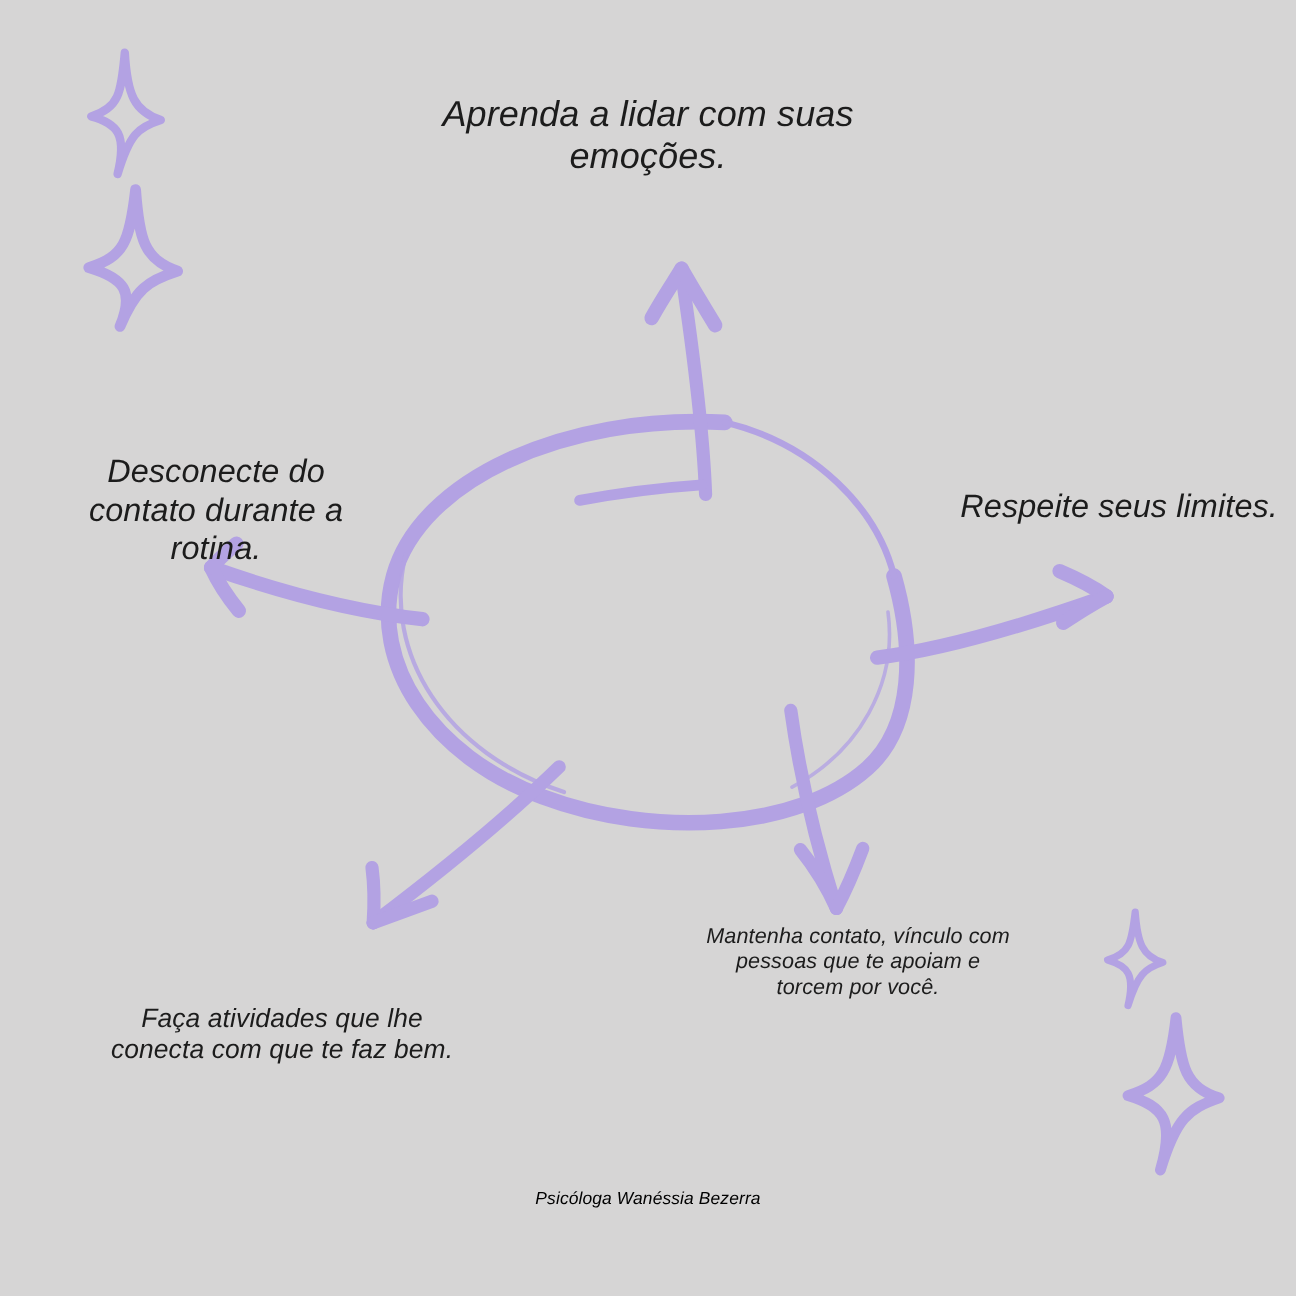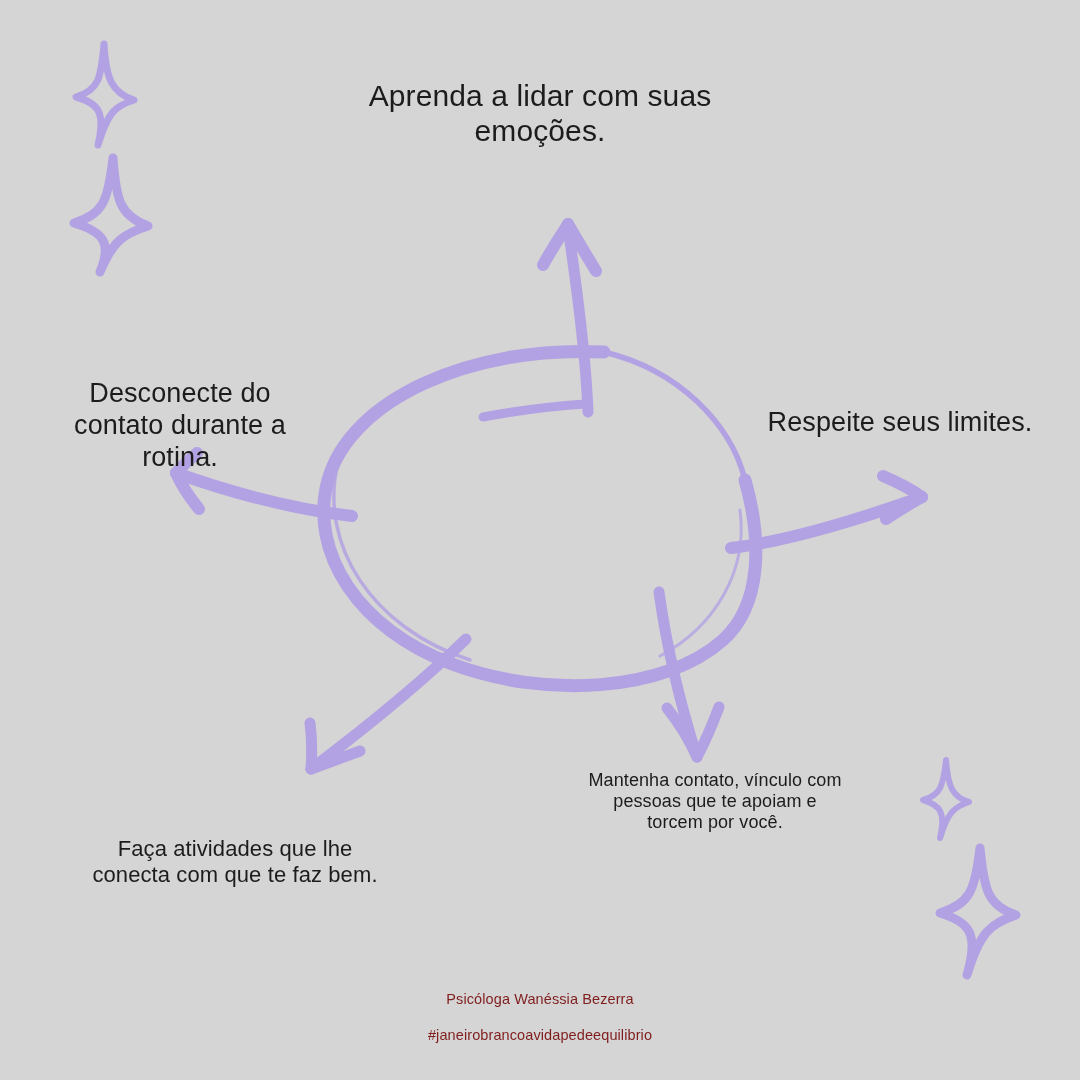--- a/index.html
+++ b/index.html
@@ -31,40 +31,41 @@
     pointer-events: none;
   }
   .label {
     position: absolute;
     color: #1c1c1c;
     text-align: center;
     line-height: 1.18;
     letter-spacing: 0.1px;
     font-weight: 400;
     white-space: pre-line;
+    font-style: italic;
   }
   
   #tip-top {
     left: 340px;
     top: 78px;
     width: 400px;
     font-size: 30px;
   }
   #tip-left {
     left: 35px;
     top: 378px;
     width: 290px;
     font-size: 27px;
   }
   #tip-right {
     left: 735px;
     top: 407px;
     width: 330px;
     font-size: 27px;
-    text-align: center;
+    text-align: right;
   }
   #tip-bottom-right {
     left: 485px;
     top: 770px;
     width: 460px;
     font-size: 18px;
   }
   #tip-bottom-left {
     left: 65px;
     top: 836px;
@@ -80,21 +81,21 @@
     font-weight: 700;
     line-height: 1.26;
     letter-spacing: -0.2px;
   }
   #footer {
     left: 290px;
     top: 972px;
     width: 500px;
     font-size: 14.5px;
     line-height: 1.25;
-    color: #7f1d1d;
+    color: #000000;
   }
 </style>
 </head>
 <body>
 
 <div id="canvas">
 
   <svg class="graphics" viewBox="0 0 1080 1080">
 
     <g>
@@ -178,16 +179,15 @@
   <div class="label" id="tip-bottom-right">Mantenha contato, vínculo com
 pessoas que te apoiam e
 torcem por você.</div>
 
   <div class="label" id="tip-bottom-left">Faça atividades que lhe
 conecta com que te faz bem.</div>
 
 
   <div class="label" id="footer">
     <div>Psicóloga Wanéssia Bezerra</div>
-    <div>#janeirobrancoavidapedeequilibrio</div>
   </div>
 
 </div>
 
 </body></html>

